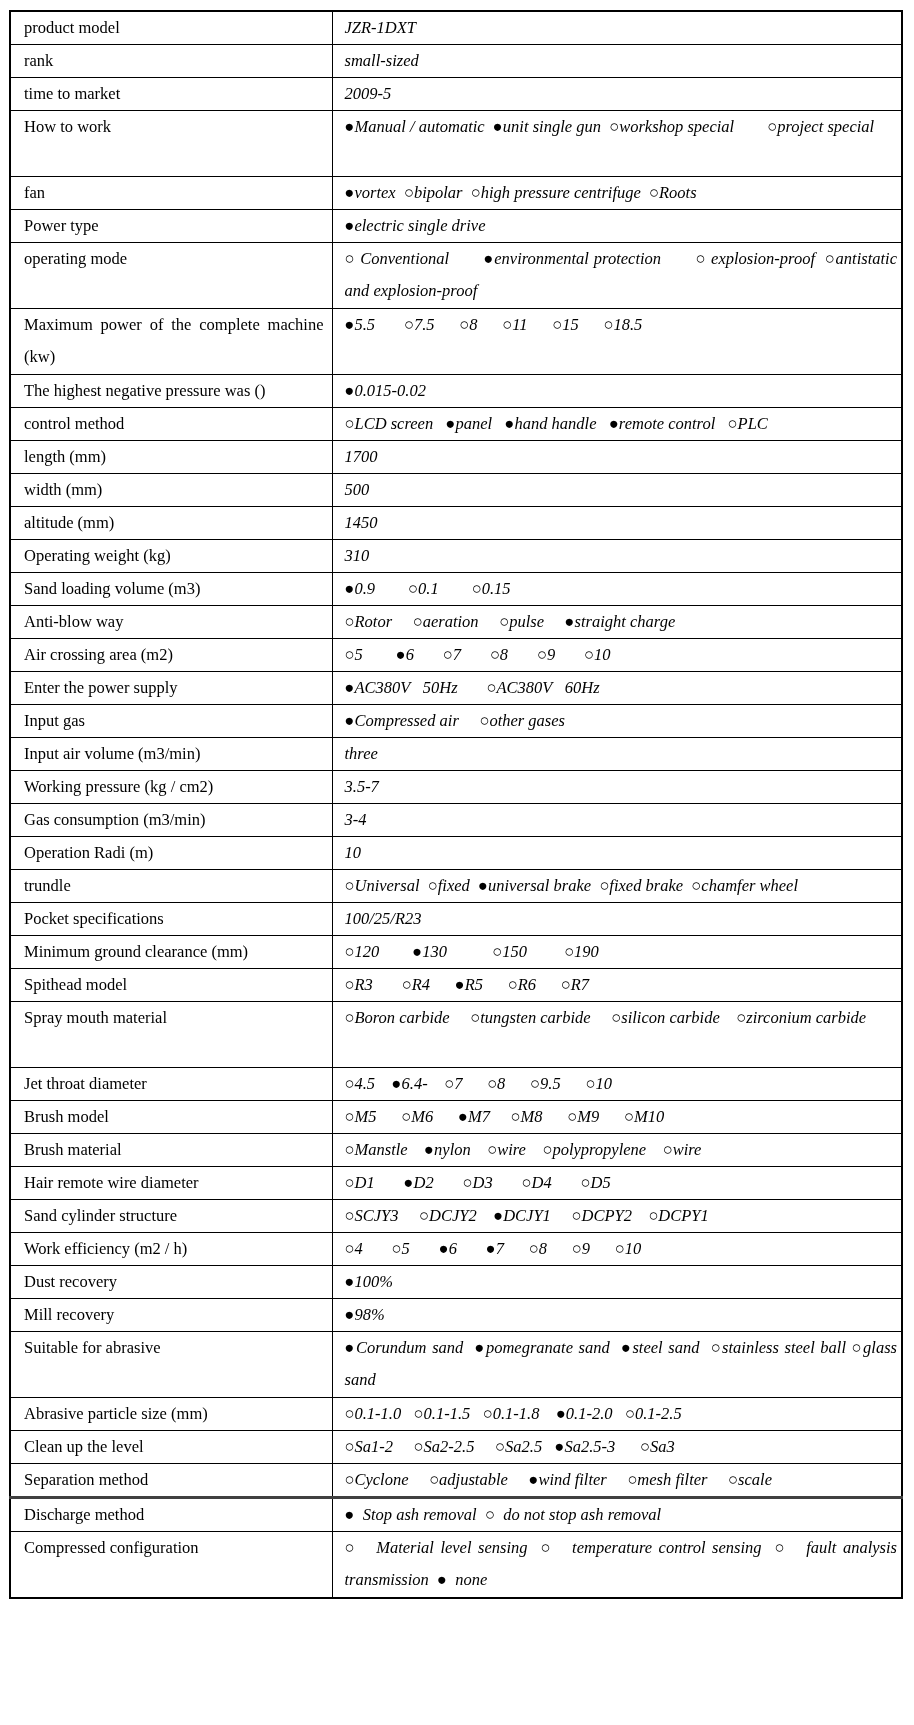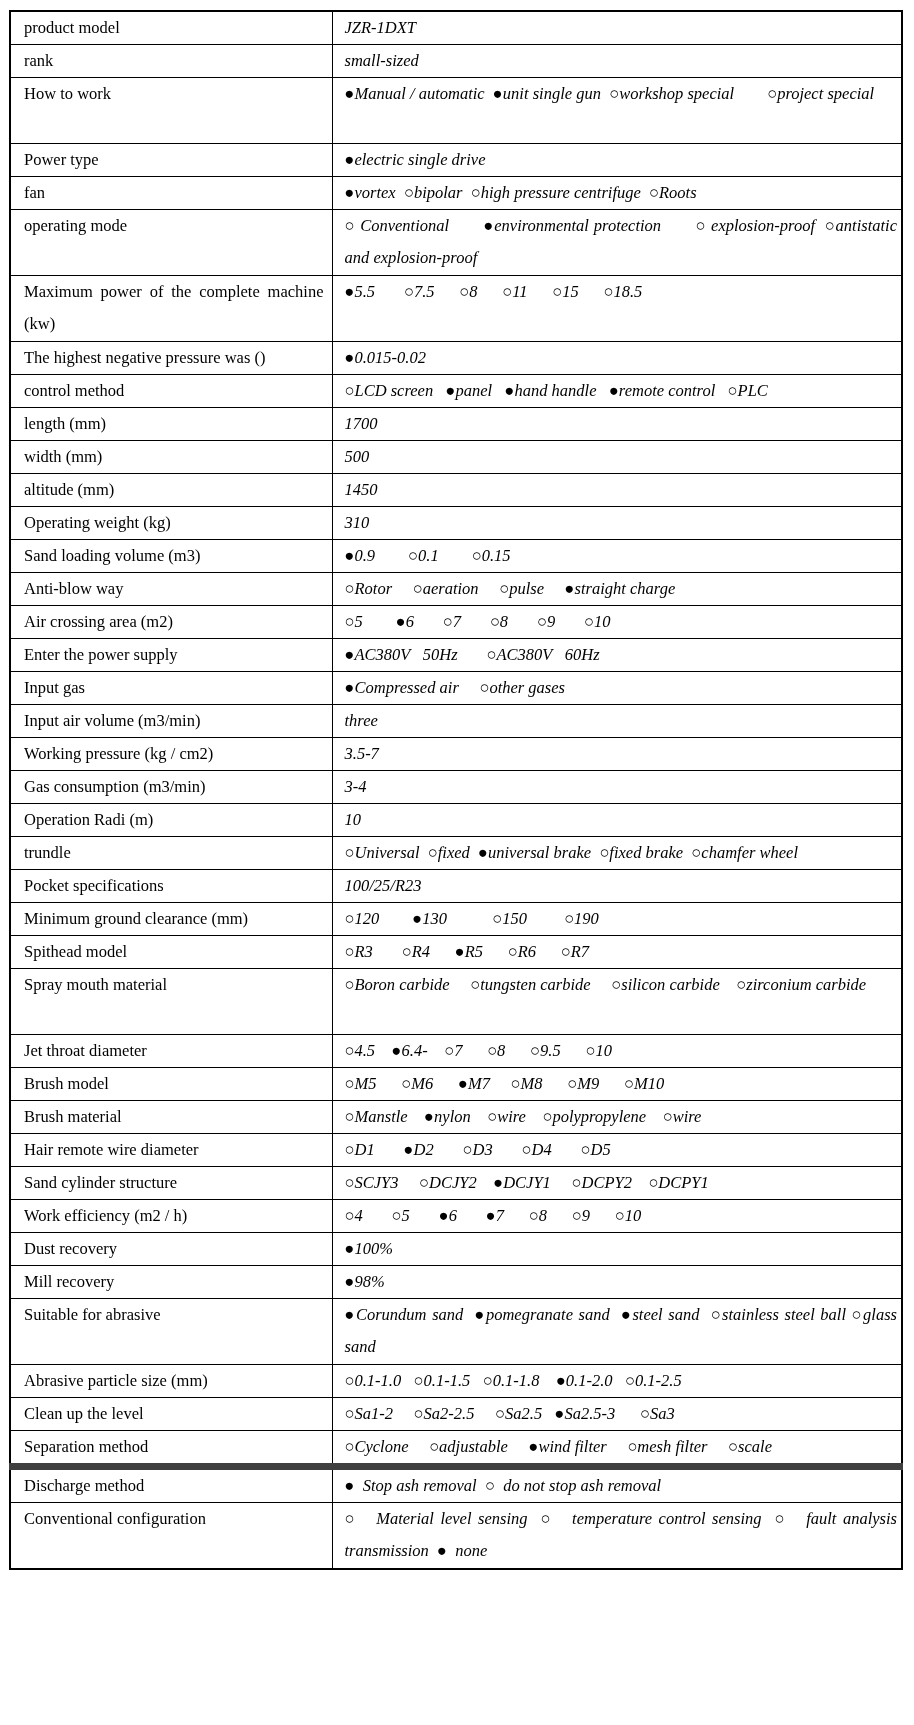--- a/index.html
+++ b/index.html
@@ -42,51 +42,55 @@
   }
   td.label {
     padding: 0 8px 0 13px;
   }
   td.value {
     padding: 0 4px 0 12px;
     font-style: italic;
   }
   tr td { height: 32px; }
   tr.tall td { height: 65px; }
-  tr.section-start td { border-top: 7px solid #404040; }
+  tr.section-start td { border-top: 3px solid #404040; }
 </style>
 </head>
 <body>
 
 <div class="page">
   <table class="spec">
     <colgroup>
       <col class="c-label">
       <col class="c-value">
     </colgroup>
     <tbody>
         <tr>
     <td class="label">product model</td>
     <td class="value">JZR-1DXT</td>
   </tr>
         <tr>
     <td class="label">rank</td>
     <td class="value">small-sized</td>
   </tr>
+        <tr>
+    <td class="label">time to market</td>
+    <td class="value">2009-5</td>
+  </tr>
         <tr class="tall">
     <td class="label">How to work</td>
     <td class="value">●Manual / automatic&nbsp; ●unit single gun&nbsp; ○workshop special&nbsp;&nbsp;&nbsp;&nbsp;&nbsp;&nbsp;&nbsp; ○project special</td>
   </tr>
         <tr>
+    <td class="label">fan</td>
+    <td class="value">●vortex&nbsp; ○bipolar&nbsp; ○high pressure centrifuge&nbsp; ○Roots</td>
+  </tr>
+        <tr>
     <td class="label">Power type</td>
     <td class="value">●electric single drive</td>
-  </tr>
-        <tr>
-    <td class="label">fan</td>
-    <td class="value">●vortex&nbsp; ○bipolar&nbsp; ○high pressure centrifuge&nbsp; ○Roots</td>
   </tr>
         <tr class="tall">
     <td class="label">operating mode</td>
     <td class="value">○ Conventional&nbsp;&nbsp;&nbsp;&nbsp;&nbsp;&nbsp; ●environmental protection&nbsp;&nbsp;&nbsp;&nbsp;&nbsp;&nbsp; ○ explosion-proof&nbsp; ○antistatic and explosion-proof</td>
   </tr>
         <tr class="tall">
     <td class="label">Maximum power of the complete machine (kw)</td>
     <td class="value">●5.5&nbsp;&nbsp;&nbsp;&nbsp;&nbsp;&nbsp; ○7.5&nbsp;&nbsp;&nbsp;&nbsp;&nbsp; ○8&nbsp;&nbsp;&nbsp;&nbsp;&nbsp; ○11&nbsp;&nbsp;&nbsp;&nbsp;&nbsp; ○15&nbsp;&nbsp;&nbsp;&nbsp;&nbsp; ○18.5</td>
   </tr>
         <tr>
@@ -215,18 +219,18 @@
   </tr>
         <tr>
     <td class="label">Separation method</td>
     <td class="value">○Cyclone&nbsp;&nbsp;&nbsp;&nbsp; ○adjustable&nbsp;&nbsp;&nbsp;&nbsp; ●wind filter&nbsp;&nbsp;&nbsp;&nbsp; ○mesh filter&nbsp;&nbsp;&nbsp;&nbsp; ○scale</td>
   </tr>
         <tr class="section-start">
     <td class="label">Discharge method</td>
     <td class="value">●&nbsp; Stop ash removal&nbsp; ○&nbsp; do not stop ash removal</td>
   </tr>
         <tr class="tall">
-    <td class="label">Conventional configuration</td>
+    <td class="label">Compressed configuration</td>
     <td class="value">○&nbsp;&nbsp; Material level sensing&nbsp; ○&nbsp;&nbsp; temperature control sensing&nbsp; ○&nbsp;&nbsp; fault analysis transmission&nbsp; ●&nbsp; none</td>
   </tr>
       </tbody>
   </table>
 </div>
 
 </body></html>

